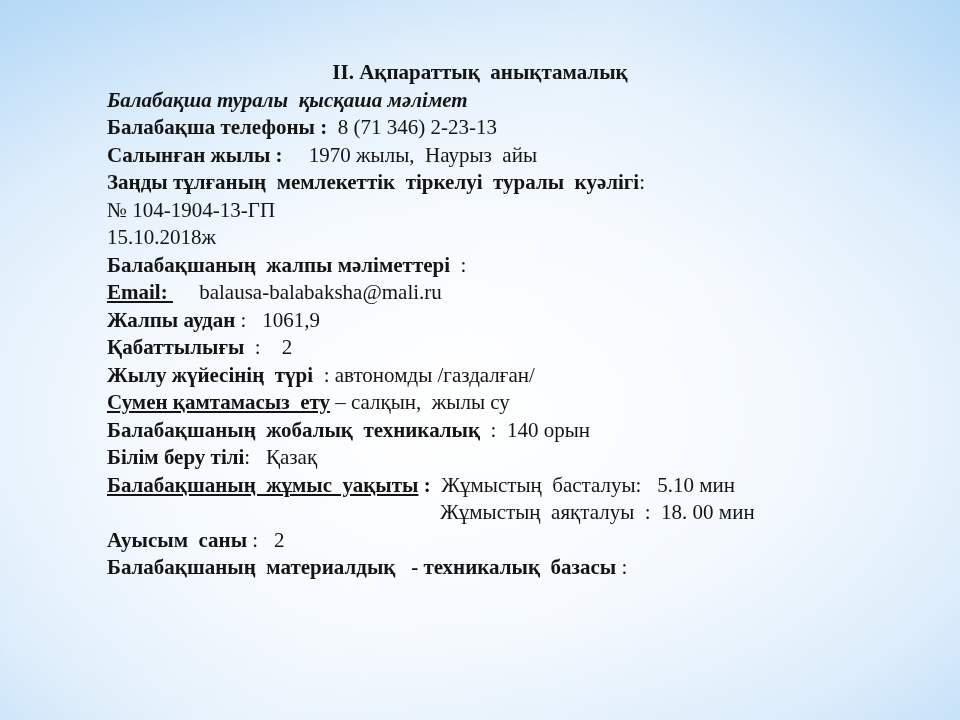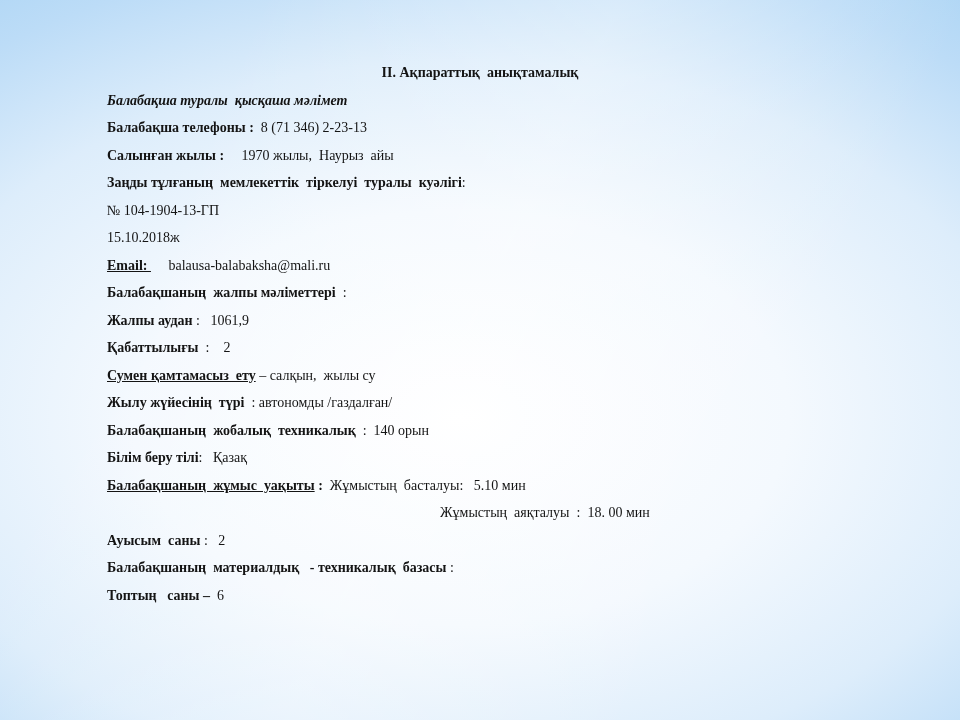--- a/index.html
+++ b/index.html
@@ -34,21 +34,21 @@
       rgba(255,255,255,0) 75%);
     pointer-events: none;
   }
   .content {
     position: absolute;
     top: 59px;
     left: 107px;
     width: 820px;
   }
   .line {
-    font-size: 14px;
+    font-size: 21px;
     line-height: 27.5px;
     white-space: pre-wrap;
   }
   .title-line {
     margin-left: -107px;
     width: 960px;
     text-align: center;
     font-weight: bold;
   }
   .b  { font-weight: bold; }
@@ -72,40 +72,39 @@
     <div class="line"><span class="b">Балабақша телефоны :</span><span>  8 (71 346) 2-23-13</span></div>
 
     <div class="line"><span class="b">Салынған жылы :</span><span>     1970 жылы,  Наурыз  айы</span></div>
 
     <div class="line"><span class="b">Заңды тұлғаның  мемлекеттік  тіркелуі  туралы  куәлігі</span><span>:</span></div>
 
     <div class="line"><span>№ 104-1904-13-ГП</span></div>
 
     <div class="line"><span>15.10.2018ж</span></div>
 
+    <div class="line"><span class="b">Балабақшаның  жалпы мәліметтері</span><span>  :</span></div>
+
     <div class="line"><span class="b u">Email: </span><span>     balausa-balabaksha@mali.ru</span></div>
-
-    <div class="line"><span class="b">Балабақшаның  жалпы мәліметтері</span><span>  :</span></div>
 
     <div class="line"><span class="b">Жалпы аудан</span><span> :   1061,9</span></div>
 
     <div class="line"><span class="b">Қабаттылығы</span><span>  :    2</span></div>
 
+    <div class="line"><span class="b">Жылу жүйесінің  түрі</span><span>  : автономды /газдалған/</span></div>
+
     <div class="line"><span class="b u">Сумен қамтамасыз  ету</span><span> – салқын,  жылы су</span></div>
-
-    <div class="line"><span class="b">Жылу жүйесінің  түрі</span><span>  : автономды /газдалған/</span></div>
 
     <div class="line"><span class="b">Балабақшаның  жобалық  техникалық</span><span>  :  140 орын</span></div>
 
     <div class="line"><span class="b">Білім беру тілі</span><span>:   Қазақ</span></div>
 
     <div class="line"><span class="b u">Балабақшаның  жұмыс  уақыты</span><span class="b"> : </span><span> Жұмыстың  басталуы:   5.10 мин</span></div>
 
     <div class="line indent"><span>Жұмыстың  аяқталуы  :  18. 00 мин</span></div>
 
     <div class="line"><span class="b">Ауысым  саны</span><span> :   2</span></div>
 
     <div class="line"><span class="b">Балабақшаның  материалдық   - техникалық  базасы</span><span> :</span></div>
 
-    <div class="line"><span class="b">Топтың   саны –</span><span>  6</span></div>
 
   </div>
 </div>
 
 </body></html>

